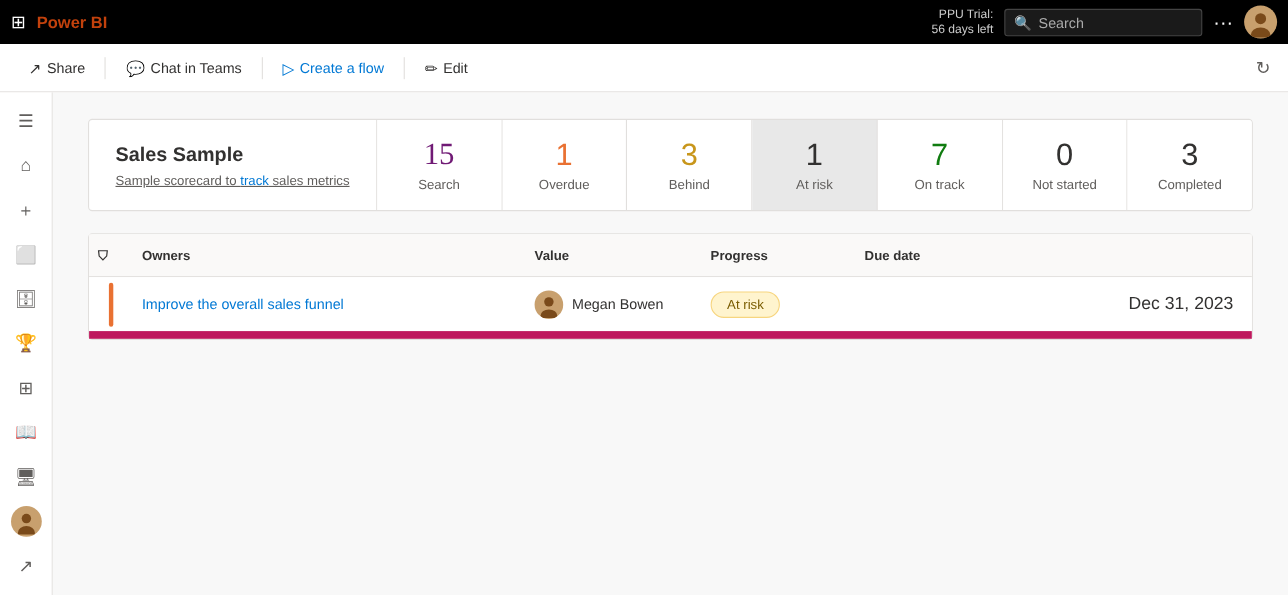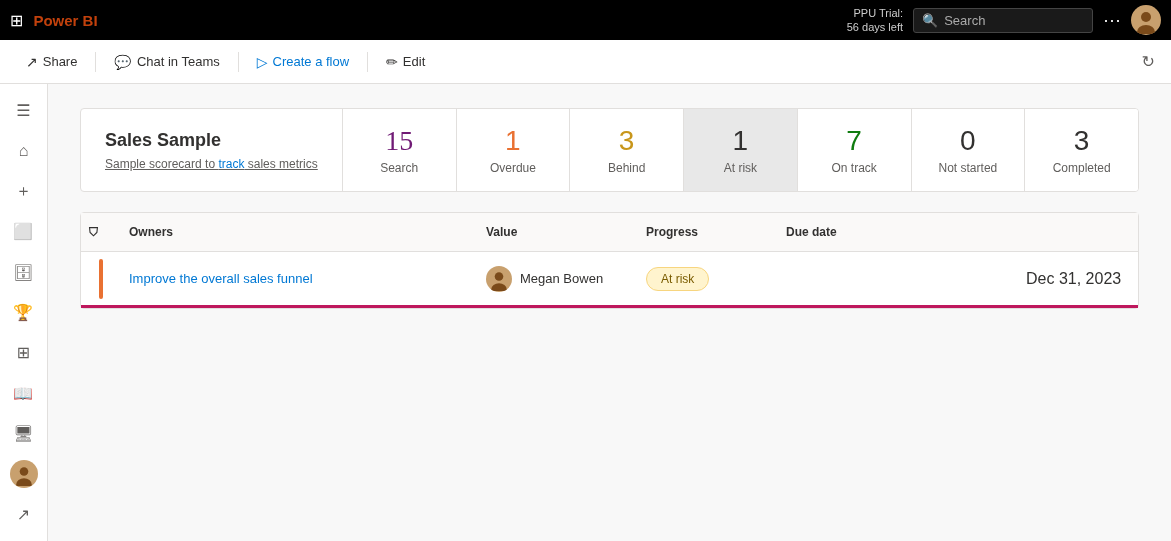--- a/index.html
+++ b/index.html
@@ -100,21 +100,21 @@
       border-bottom: 1px solid #e1dfdd;
       background: #faf9f8;
     }
     .col-header {
       font-size: 12px; font-weight: 600; color: #323130; padding: 4px 8px;
     }
     .table-row {
       display: grid;
       grid-template-columns: 40px 1fr 160px 140px 120px 120px 120px;
       align-items: center; padding: 0;
-      border-bottom: 3px solid #be185d; min-height: 56px;
+      border-bottom: 7px solid #be185d; min-height: 56px;
       background: #fff;
     }
     .row-indicator { width: 4px; height: 40px; background: #e97132; border-radius: 2px; margin: 0 auto; }
     .row-name { padding: 8px; color: #0078d4; cursor: pointer; font-size: 13px; }
     .row-owner { display: flex; align-items: center; gap: 8px; padding: 8px; text-align: center; }
     .owner-avatar {
       width: 26px; height: 26px; border-radius: 50%; background: #c8a06e;
       display: flex; align-items: center; justify-content: center; overflow: hidden; flex-shrink: 0;
     }
     .owner-avatar svg { width: 24px; height: 24px; }

